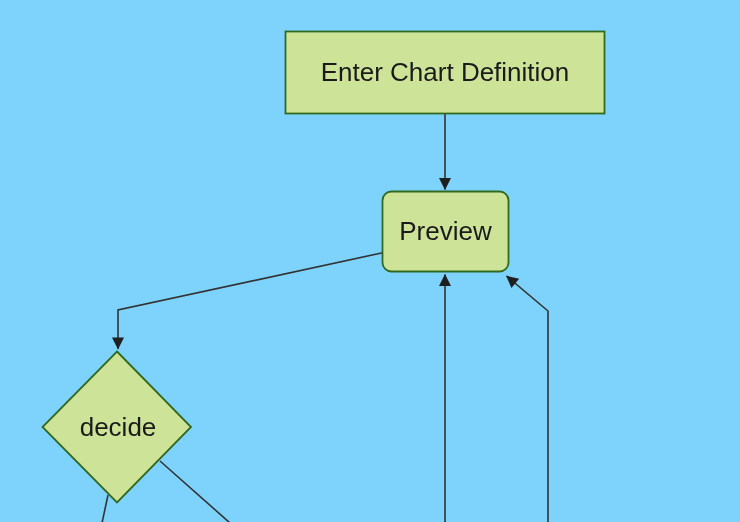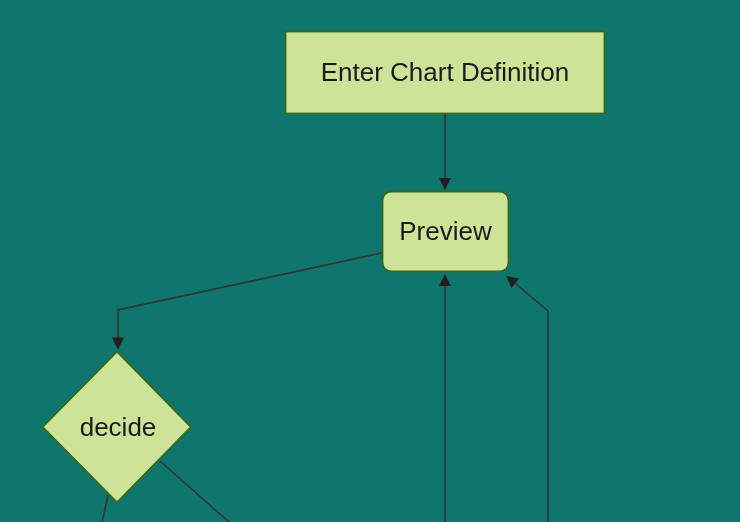--- a/index.html
+++ b/index.html
@@ -4,21 +4,21 @@
 <style>
   html, body {
     margin: 0;
     padding: 0;
     background: #ffffff;
   }
   .canvas {
     position: relative;
     width: 740px;
     height: 522px;
-    background: #0f766e;
+    background: #7dd3fc;
     overflow: hidden;
     font-family: "Liberation Sans", sans-serif;
   }
   svg { display: block; }
   .edge {
     fill: none;
     stroke-width: 1.6px;
   }
   .node-shape {
     stroke-width: 1.8px;

